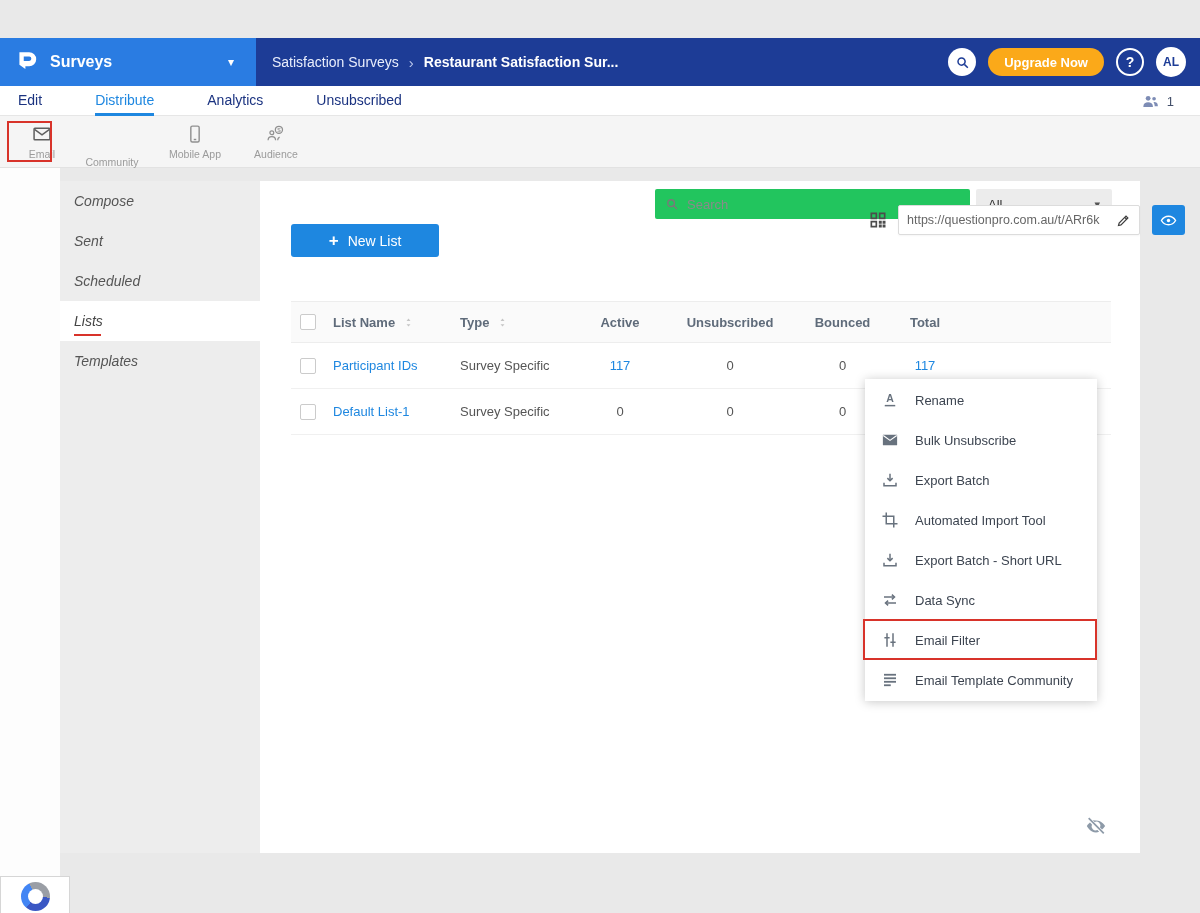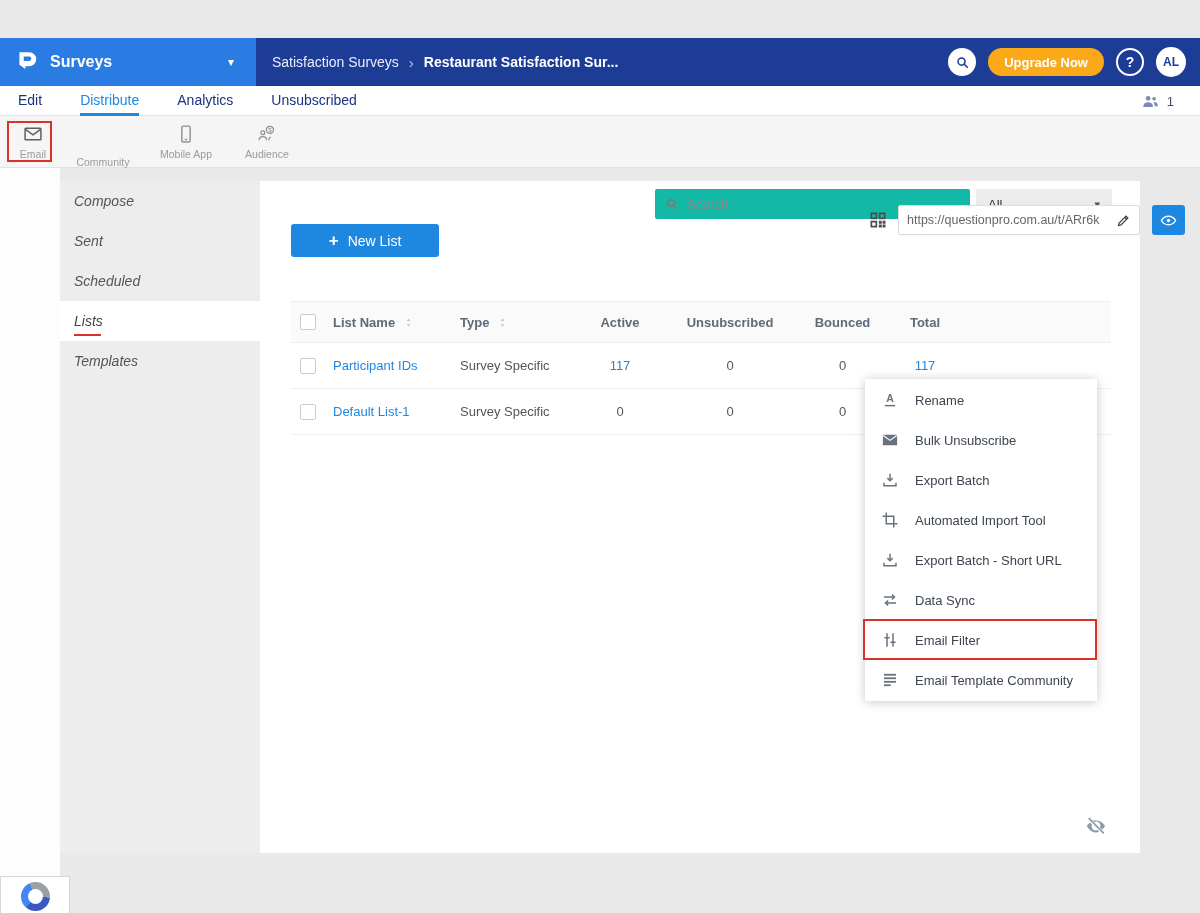--- a/index.html
+++ b/index.html
@@ -18,30 +18,30 @@
   .sep { color:#b9c6ea; font-size:15px; }
   .crumb-2 { color:#fff; font-weight:bold; }
   .top-right { position:absolute; right:14px; top:0; height:48px; display:flex; align-items:center; gap:12px; }
   .search-circle { width:28px; height:28px; border-radius:50%; background:#fff; color:#1d3c96; display:flex; align-items:center; justify-content:center; cursor:pointer; }
   .search-circle svg { width:15px; height:15px; }
   .upgrade-btn { height:28px; border-radius:14px; background:#fba919; color:#fff; font-weight:bold; font-size:13px; padding:0 16px; display:flex; align-items:center; border:none; cursor:pointer; font-family:inherit; }
   .help-circle { width:28px; height:28px; border-radius:50%; border:2px solid #fff; display:flex; align-items:center; justify-content:center; font-weight:bold; font-size:14px; cursor:pointer; }
   .avatar { width:30px; height:30px; border-radius:50%; background:#fff; color:#1d3c96; font-weight:bold; font-size:12px; display:flex; align-items:center; justify-content:center; cursor:pointer; }
 
   
-  .nav { position:absolute; left:0; top:48px; width:1200px; height:30px; background:#fff; border-bottom:1px solid #e6e6e6; display:flex; align-items:center; padding-left:18px; gap:38px; z-index:9; }
+  .nav { position:absolute; left:0; top:48px; width:1200px; height:30px; background:#fff; border-bottom:1px solid #e6e6e6; display:flex; align-items:center; padding-left:18px; gap:53px; z-index:9; }
   .tab { font-size:14px; color:#1b3380; height:30px; line-height:29px; cursor:pointer; }
   .tab.active { color:#1e87e0; box-shadow:inset 0 -3px 0 #1e87e0; }
   .nav-right { position:absolute; right:26px; top:0; height:30px; display:flex; align-items:center; gap:7px; }
   .people-icon { width:19px; height:19px; color:#7d8cb5; }
   .collab-count { font-size:13px; color:#44506b; }
 
   
   .toolbar { position:absolute; left:0; top:78px; width:1200px; height:52px; background:#f5f5f5; border-bottom:1px solid #e2e2e2; z-index:5; }
-  .tool-items { display:flex; height:100%; padding-left:3px; }
+  .tool-items { display:flex; height:100%; padding-left:12px; }
   .tool-item { display:flex; flex-direction:column; align-items:center; justify-content:center; gap:4px; color:#909090; cursor:pointer; }
   .tool-item.active { color:#5f5f5f; }
   .tool-item svg { width:20px; height:20px; }
   .tlabel { font-size:10.5px; color:#9b9b9b; }
   .ti-0 { width:60px; } .ti-1 { width:80px;gap:40px; } .ti-2 { width:86px; } .ti-3 { width:76px; }
   .qr-icon { position:absolute; left:868px; top:94px; width:20px; height:20px; color:#4c4c4c; cursor:pointer; }
   .url-box { position:absolute; left:898px; top:89px; width:242px; height:30px; background:#fff; border:1px solid #dcdcdc; border-radius:2px; display:flex; align-items:center; padding:0 8px; gap:6px; box-shadow:0 1px 2px rgba(0,0,0,.04); }
   .url-text { flex:1; font-size:12.5px; color:#666; white-space:nowrap; overflow:hidden; }
   .pencil-icon { width:15px; height:15px; color:#3e3e3e; cursor:pointer; flex:0 0 auto; }
   .preview-btn { position:absolute; left:1152px; top:89px; width:33px; height:30px; background:#1e87e0; border:none; border-radius:3px; color:#fff; display:flex; align-items:center; justify-content:center; cursor:pointer; }
@@ -49,21 +49,21 @@
 
   
   .left-strip { position:absolute; left:0; top:130px; width:60px; height:783px; background:#fdfdfd; }
   .sidebar { position:absolute; left:60px; top:143px; width:200px; height:672px; background:#ededed; }
   .side-item { height:40px; line-height:40px; padding-left:14px; font-size:14px; color:#555; position:relative; cursor:pointer;font-style:italic; }
   .side-item.active { background:#fff; color:#454545; }
   .lists-underline { position:absolute; left:14px; top:33px; width:27px; height:2px; background:#d8332a; }
 
   .card { position:absolute; left:260px; top:143px; width:880px; height:672px; background:#fff; }
 
-  .card-search { position:absolute; left:395px; top:8px; width:315px; height:30px; background:#14b8a6; border-radius:2px; display:flex; align-items:center; padding:0 10px; gap:8px; }
+  .card-search { position:absolute; left:395px; top:8px; width:315px; height:30px; background:#22c55e; border-radius:2px; display:flex; align-items:center; padding:0 10px; gap:8px; }
   .card-search svg { width:14px; height:14px; color:#7a7a7a; flex:0 0 auto; }
   .card-search input { flex:1; background:transparent; border:none; outline:none; font-size:13px; color:#333; font-family:inherit; }
   .card-search input::placeholder { color:#8a8a8a; }
   .filter-dd { position:absolute; left:716px; top:8px; width:136px; height:30px; background:#ececec; border-radius:2px; display:flex; align-items:center; padding:0 12px; font-size:13px; color:#333; cursor:pointer; }
   .dd-caret { margin-left:auto; color:#555; font-size:11px; }
 
   .new-list-btn { position:absolute; left:31px; top:43px; width:148px; height:33px; background:#1e87e0; color:#fff; border:none; border-radius:3px; font-size:14px; display:flex; align-items:center; justify-content:center; gap:9px; cursor:pointer; font-family:inherit; }
   .nl-plus { font-size:17px; font-weight:bold; line-height:1; }
 
   

